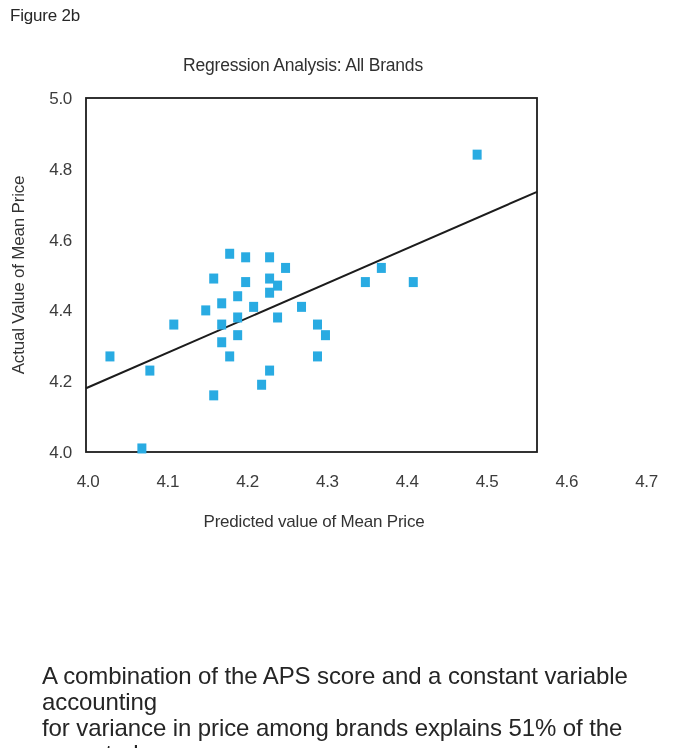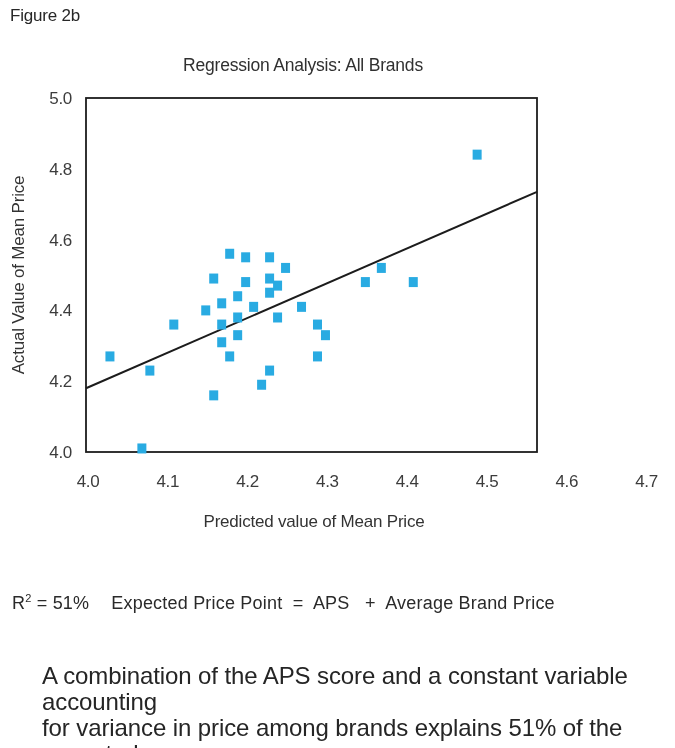--- a/index.html
+++ b/index.html
@@ -119,20 +119,19 @@
         <text x="407.2000000000003" y="487" text-anchor="middle" class="tick">4.4</text>
         <text x="487" y="487" text-anchor="middle" class="tick">4.5</text>
         <text x="566.7999999999997" y="487" text-anchor="middle" class="tick">4.6</text>
         <text x="646.6000000000001" y="487" text-anchor="middle" class="tick">4.7</text>
         <text x="303" y="71" text-anchor="middle" class="chart-title">Regression Analysis: All Brands</text>
         <text x="314" y="527" text-anchor="middle" class="axis-title">Predicted value of Mean Price</text>
         <text x="24" y="275" text-anchor="middle" transform="rotate(-90 24 275)" class="axis-title">Actual Value of Mean Price</text>
       </svg>
   </div>
 
-  <div class="formula"><span><span>R</span><sup>2</sup><span> = 51%</span></span><span class="formula-gap"></span><span>Expected Price Point  =  APS   +  Average Brand Price</span></div>
 
   <div class="caption">
       <div>A combination of the APS score and a constant variable accounting</div>
       <div>for variance in price among brands explains 51% of the expected</div>
     </div>
 
 </div>
 
 </body></html>

